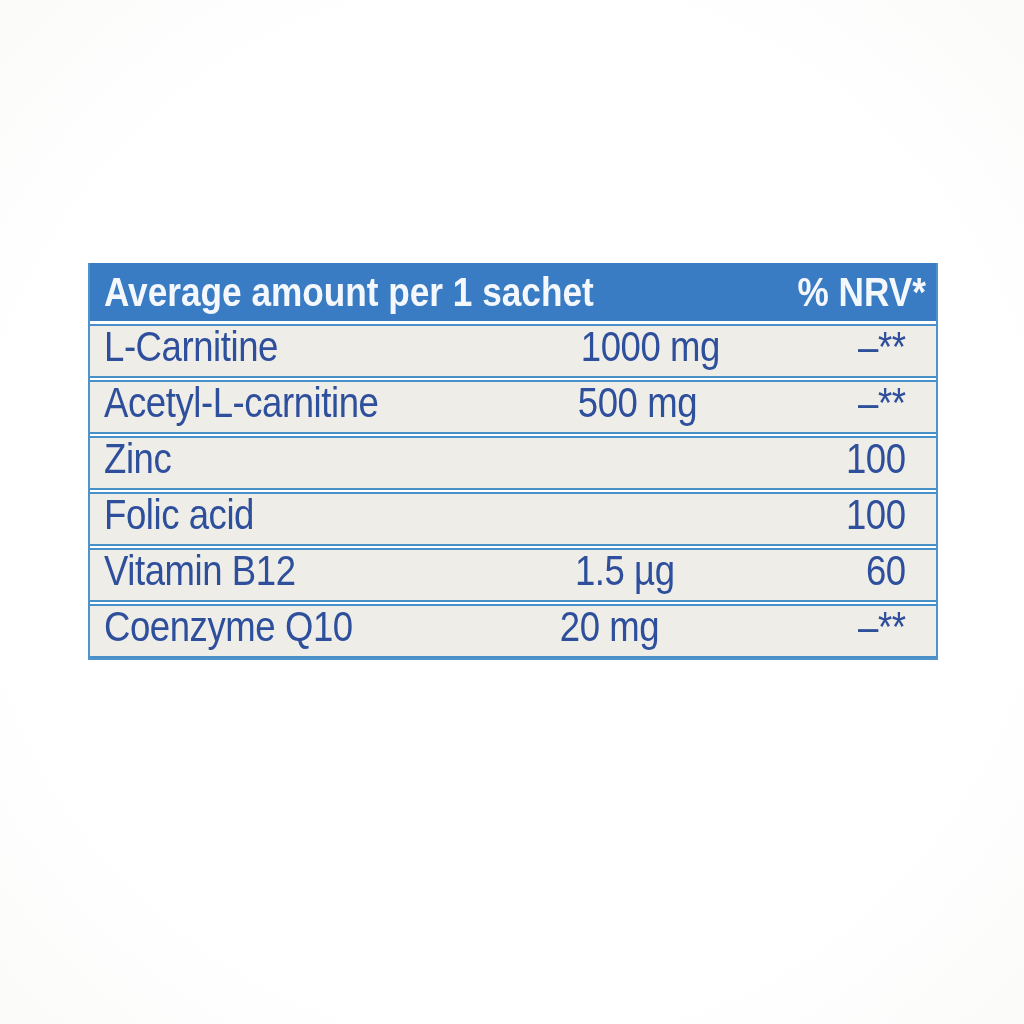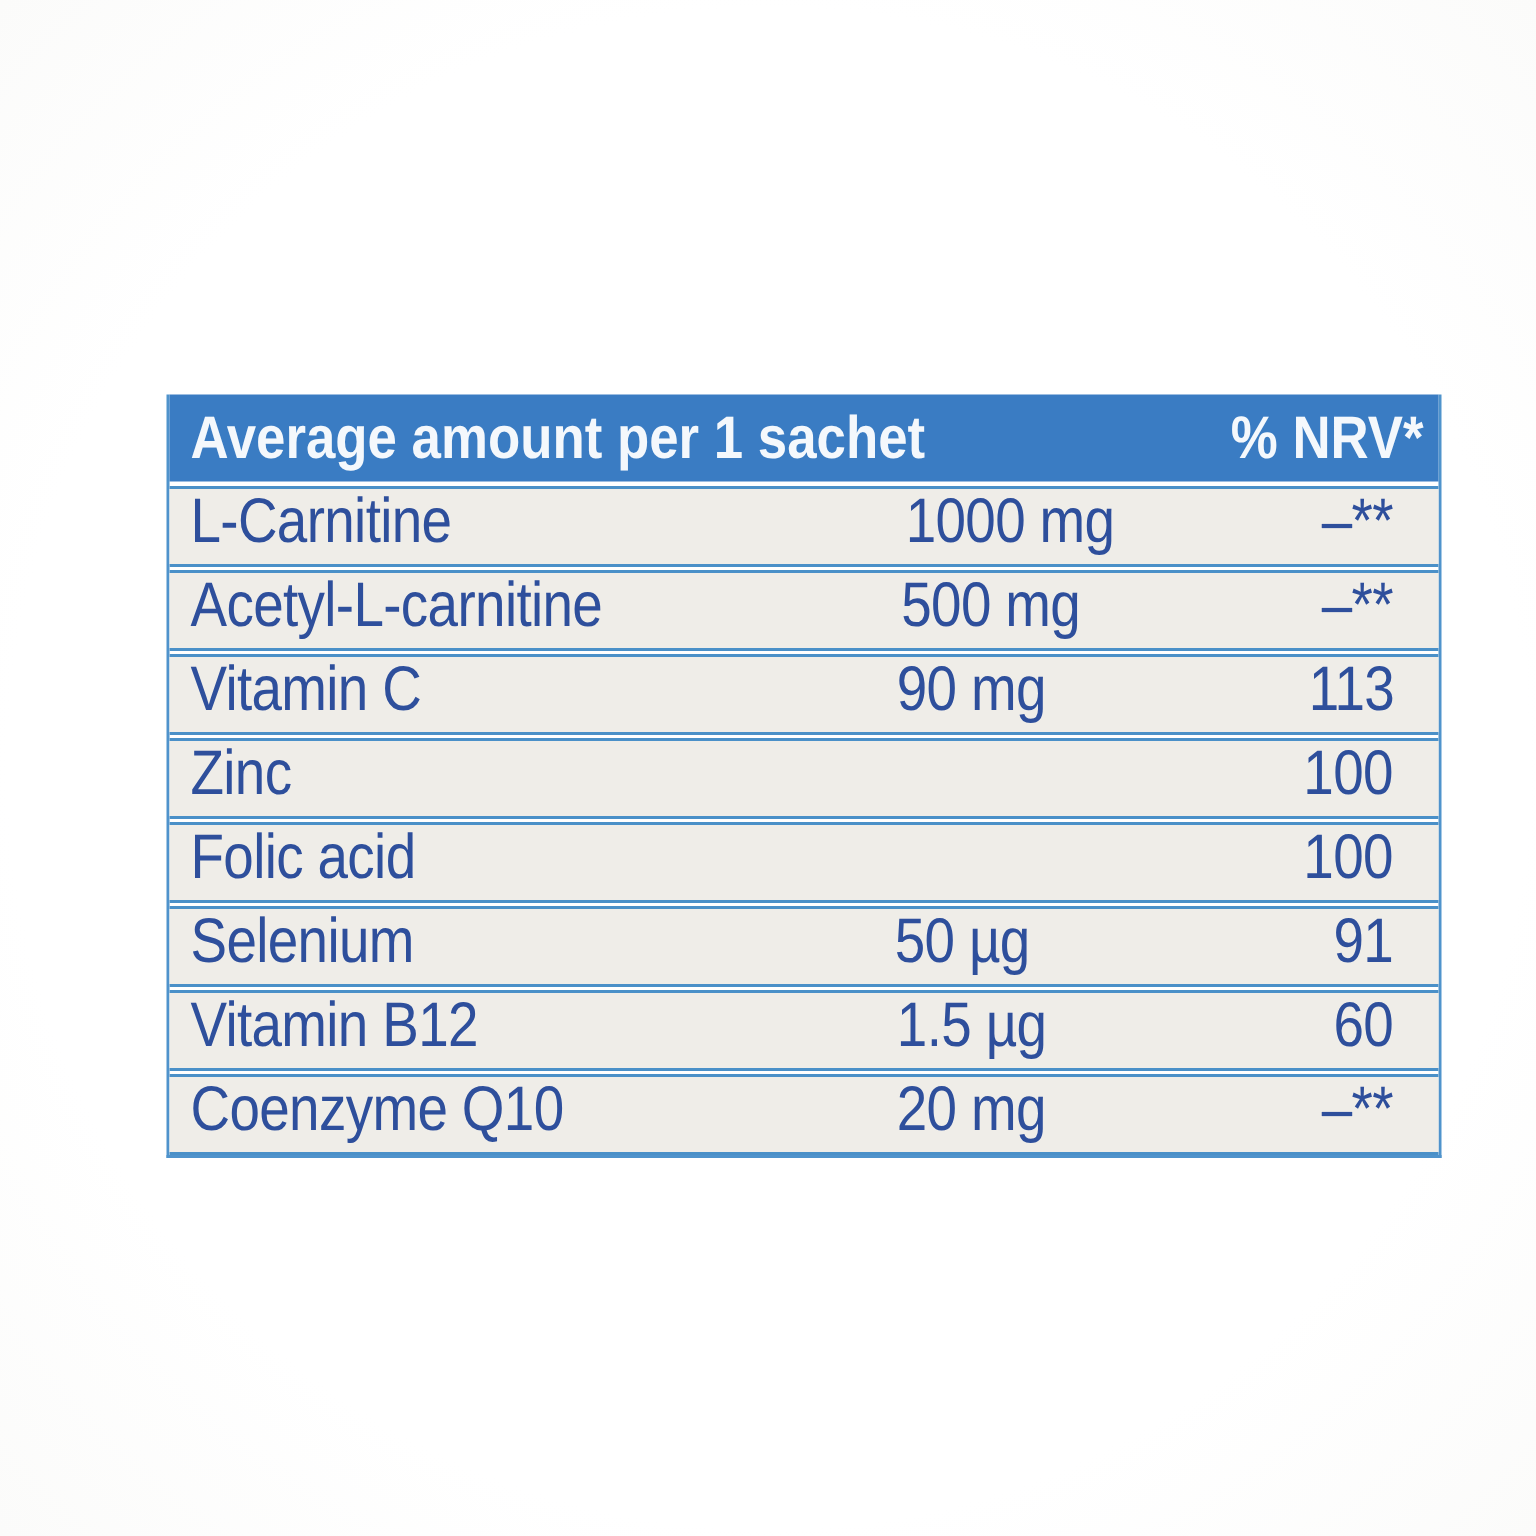--- a/index.html
+++ b/index.html
@@ -14,21 +14,20 @@
     width: 1024px; height: 1024px;
     background: radial-gradient(ellipse at center, #ffffff 70%, #fbfbfa 100%);
   }
   .nutrition-table {
     position: absolute;
     left: 88px; top: 263px;
     width: 850px;
     border: 2px solid #4f93cc;
     border-top: none;
     background: transparent;
-    margin-left: 23px;
   }
   .table-header {
     display: flex;
     align-items: center;
     justify-content: space-between;
     height: 58px;
     background: #3a7cc3;
     padding: 0 10px 0 14px;
     color: #f4f8fc;
     font-weight: bold;
@@ -41,21 +40,21 @@
     height: 54px;
     background: #efede8;
     border-top: 2px solid #4a90c8;
     border-bottom: 2px solid #4a90c8;
     margin-bottom: 2px;
     padding: 0 0 8px 14px;
     color: #2e4f9c;
     font-size: 42px;
     line-height: 1;
   }
-  .row:last-child { margin-bottom: 0; }
+  .row:last-child { margin-bottom: 0; gap: 15px; }
   .col-name  { flex: 1; text-align: left;  white-space: nowrap; }
   .col-amount{ width: 190px; white-space: nowrap; }
   .col-nrv   { width: 186px; text-align: right; padding-right: 30px; white-space: nowrap; }
   
   .txt { display: inline-block; transform: scaleX(0.87); letter-spacing: -0.5px; }
   .col-name .txt   { transform-origin: left center; }
   .col-amount .txt { transform-origin: right center; }
   .col-nrv .txt    { transform-origin: right center; }
   .table-header .txt-left  { display:inline-block; transform: scaleX(0.88); transform-origin: left center; }
   .table-header .txt-right { display:inline-block; transform: scaleX(0.88); transform-origin: right center; }
@@ -74,36 +73,26 @@
           <div class="col-name"><span class="txt">L-Carnitine</span></div>
           <div class="col-amount"><span class="txt">1000 mg</span></div>
           <div class="col-nrv"><span class="txt">–**</span></div>
         </div>
         <div class="row">
           <div class="col-name"><span class="txt">Acetyl-L-carnitine</span></div>
           <div class="col-amount"><span class="txt">500 mg</span></div>
           <div class="col-nrv"><span class="txt">–**</span></div>
         </div>
         <div class="row">
-          <div class="col-name"><span class="txt">Vitamin C</span></div>
-          <div class="col-amount"><span class="txt">90 mg</span></div>
-          <div class="col-nrv"><span class="txt">113</span></div>
-        </div>
-        <div class="row">
           <div class="col-name"><span class="txt">Zinc</span></div>
           <div class="col-nrv"><span class="txt">100</span></div>
         </div>
         <div class="row">
           <div class="col-name"><span class="txt">Folic acid</span></div>
           <div class="col-nrv"><span class="txt">100</span></div>
-        </div>
-        <div class="row">
-          <div class="col-name"><span class="txt">Selenium</span></div>
-          <div class="col-amount"><span class="txt">50 µg</span></div>
-          <div class="col-nrv"><span class="txt">91</span></div>
         </div>
         <div class="row">
           <div class="col-name"><span class="txt">Vitamin B12</span></div>
           <div class="col-amount"><span class="txt">1.5 µg</span></div>
           <div class="col-nrv"><span class="txt">60</span></div>
         </div>
         <div class="row">
           <div class="col-name"><span class="txt">Coenzyme Q10</span></div>
           <div class="col-amount"><span class="txt">20 mg</span></div>
           <div class="col-nrv"><span class="txt">–**</span></div>

